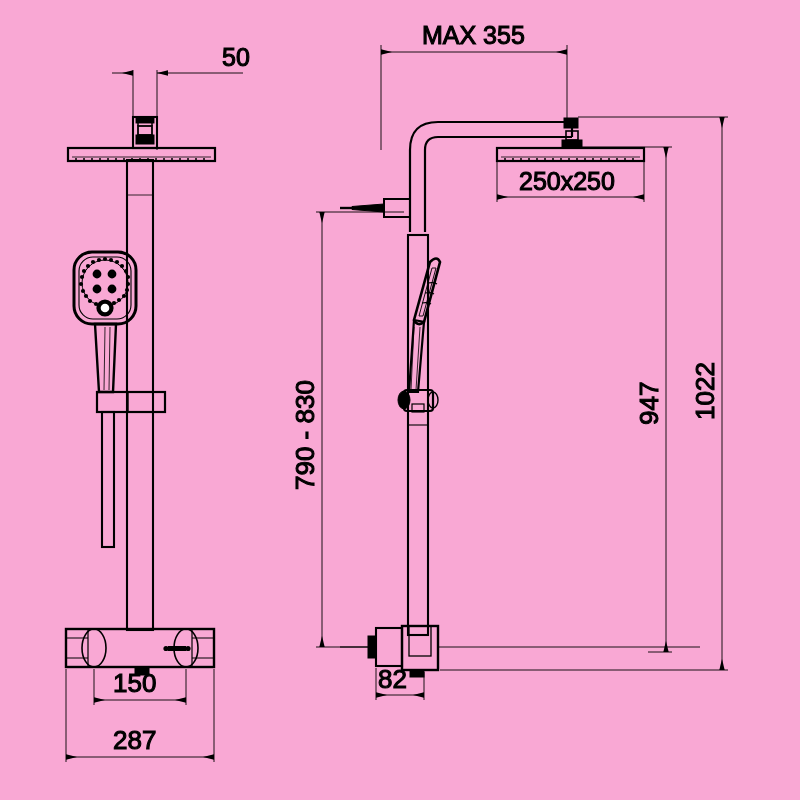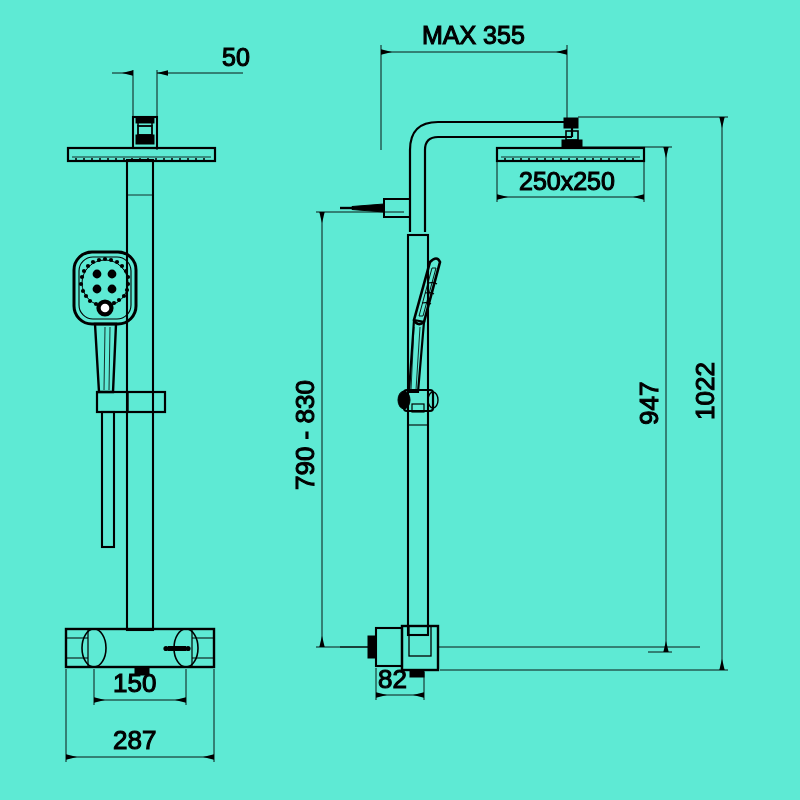--- a/index.html
+++ b/index.html
@@ -1,18 +1,18 @@
 <!DOCTYPE html>
 <html><head>
 <meta charset="utf-8">
 <style>
   html,body{margin:0;padding:0;background:#ffffff;}
   body{width:800px;height:800px;overflow:hidden;
        font-family:"Liberation Sans","DejaVu Sans",sans-serif;}
-  #stage{position:relative;width:800px;height:800px;background:#5eead4;}
+  #stage{position:relative;width:800px;height:800px;background:#f9a8d4;}
   svg{display:block;}
   text{font-family:"Liberation Sans","DejaVu Sans",sans-serif;fill:#000;}
 </style>
 </head>
 <body>
 
 <div id="stage">
 <svg width="800" height="800" viewBox="0 0 800 800">
 
   <defs>

